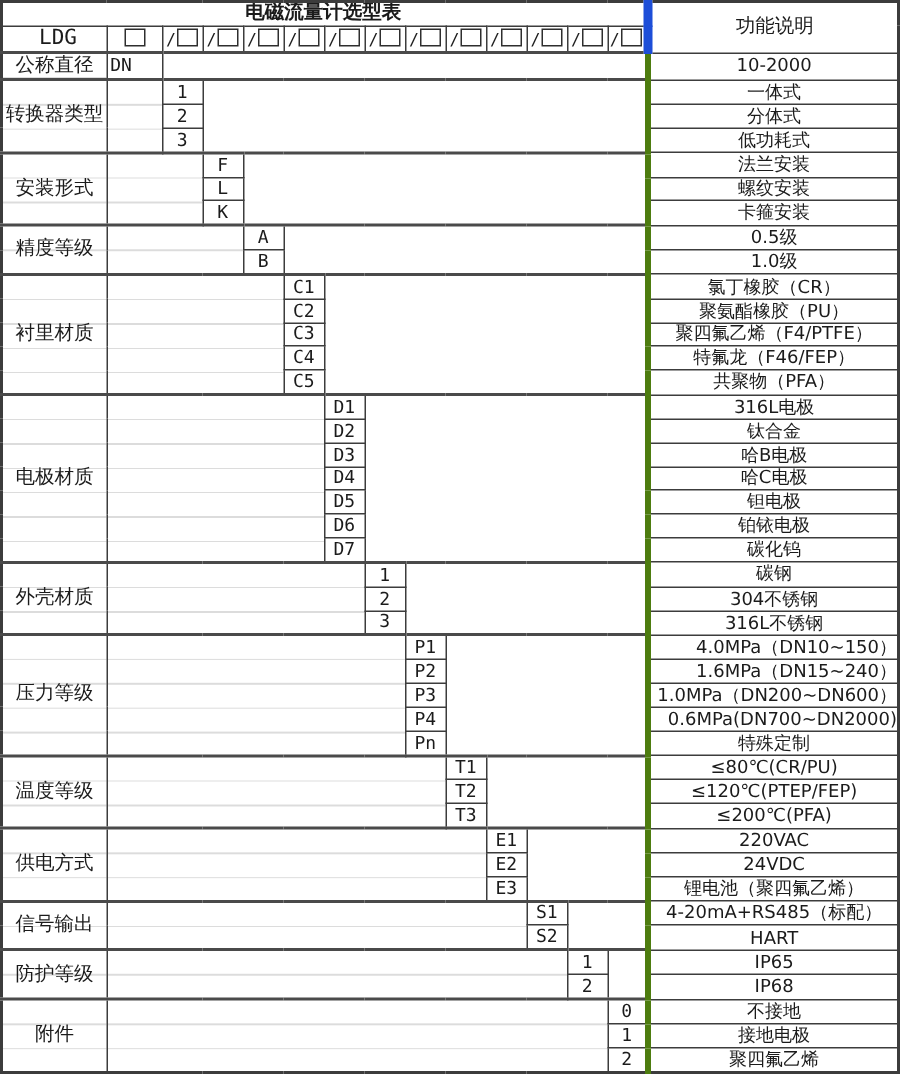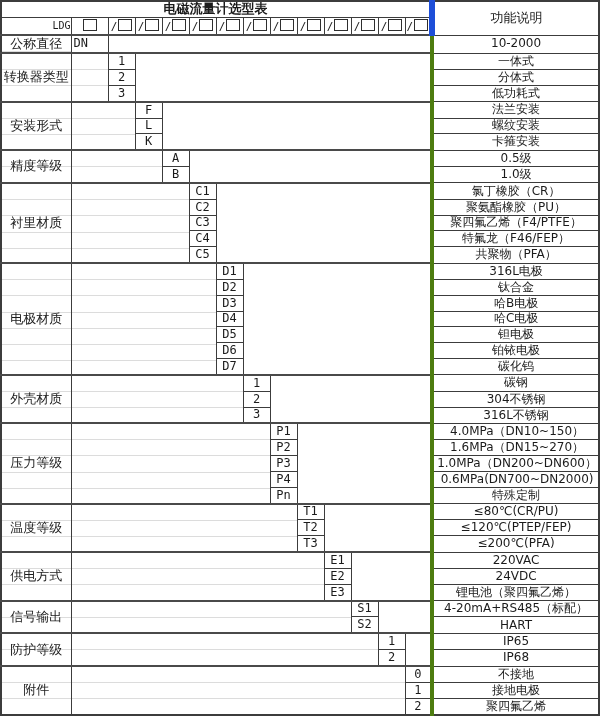--- a/index.html
+++ b/index.html
@@ -21,30 +21,30 @@
     text-align:center;
     vertical-align:middle;
     font-size:12px;
     line-height:1.1;
   }
   .r-title{height:16px;}
   .r-code{height:18px;}
   .title{font-weight:bold;font-size:13px;border-top:none;}
   .deschd{font-size:13px;border-left:6px solid #1d4ed8;border-top:none;}
   .hd{border:1px solid #3c3c3c;}
-  .ldg{text-align:right;padding-left:6px;font-family:"DejaVu Sans Mono","Liberation Mono",monospace;font-size:10px;}
+  .ldg{text-align:left;padding-left:24px;font-family:"DejaVu Sans Mono","Liberation Mono",monospace;font-size:14px;}
   .slot{font-family:"DejaVu Sans Mono","Liberation Mono",monospace;font-size:11px;}
   .box{display:inline-block;width:12px;height:10px;border:1px solid #2e2e2e;vertical-align:-1px;margin-left:1px;background:#fff;}
   .lbl{border-right:1px solid #3c3c3c;font-size:13px;}
   
   .gridbg{background:repeating-linear-gradient(to bottom,transparent 0px,transparent 15.24px,#dcdcdc 15.24px,#dcdcdc 16.24px);}
   .code{border:1px solid #3c3c3c;font-family:"DejaVu Sans Mono","Liberation Mono",monospace;font-size:12px;}
   .cl{text-align:left;padding-left:2px;margin-left:39px;}
   .desc{border-left:4px solid #4d7c0f;border-top:1px solid #3c3c3c;font-size:12px;}
-  .dl{text-align:center;padding-left:2px;}
+  .dl{text-align:right;padding-left:2px;}
   .bt{border-top:2px solid #4a4a4a;}   
 </style>
 </head>
 <body>
 
 <div class="page">
   <table class="sel">
     <colgroup>
       <col style="width:70px">
       <col style="width:37px">
@@ -192,21 +192,21 @@
         </tr>
         <tr>
           <td rowspan="5" class="lbl gridbg bt">压力等级</td>
           <td rowspan="5" colspan="7" class="fill gridbg bt"></td>
           <td class="code bt">P1</td>
           <td rowspan="5" colspan="5" class="fill bt"></td>
           <td class="desc dl">4.0MPa（DN10~150）</td>
         </tr>
         <tr>
           <td class="code">P2</td>
-          <td class="desc dl">1.6MPa（DN15~270）</td>
+          <td class="desc dl">1.6MPa（DN15~240）</td>
         </tr>
         <tr>
           <td class="code">P3</td>
           <td class="desc dl">1.0MPa（DN200~DN600）</td>
         </tr>
         <tr>
           <td class="code">P4</td>
           <td class="desc dl">0.6MPa(DN700~DN2000)</td>
         </tr>
         <tr>

